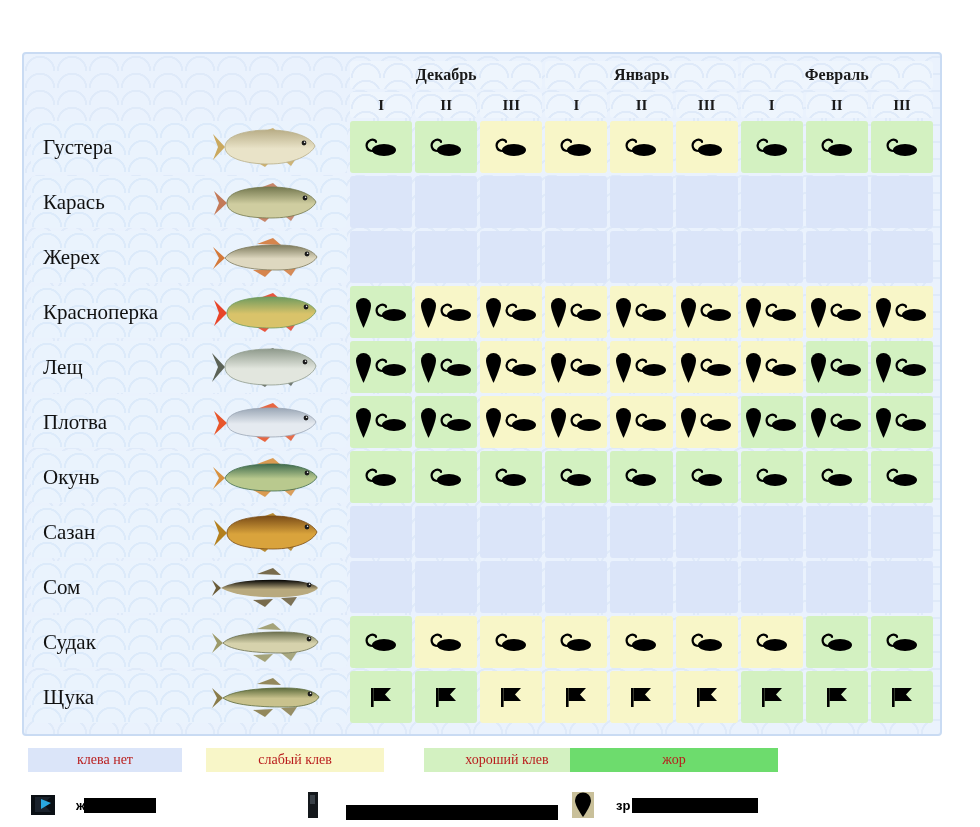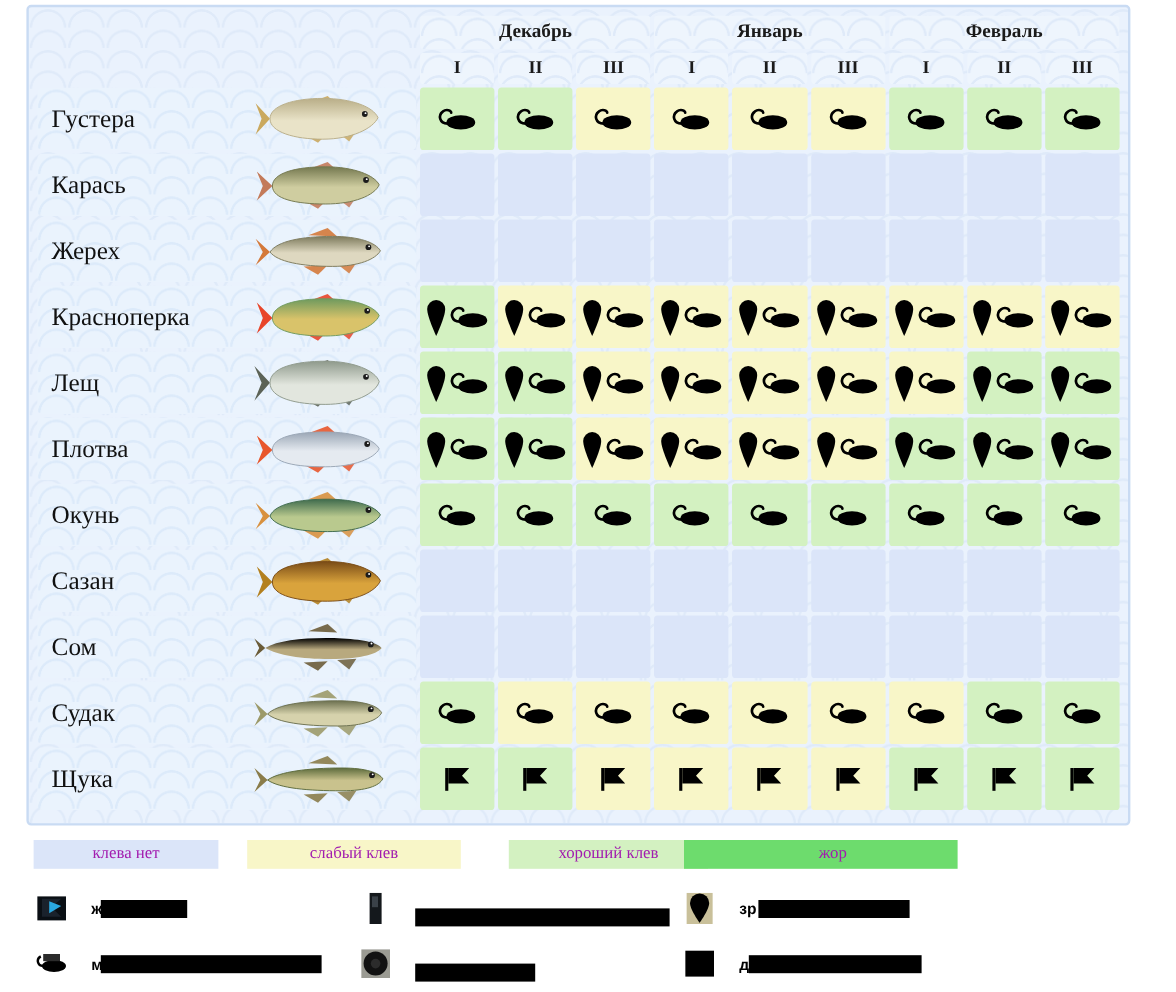--- a/index.html
+++ b/index.html
@@ -3,21 +3,21 @@
 <meta charset="utf-8">
 <style>
   html,body{margin:0;padding:0;}
   body{
     width:980px;height:827px;
     background:#ffffff;
     font-family:"Liberation Serif", serif;
     color:#111;
     overflow:hidden;
   }
-  .page{position:relative;width:980px;height:592px;}
+  .page{position:relative;width:980px;height:592px;margin-top:48px;}
 
   
   .calendar{
     position:absolute;left:22px;top:4px;width:920px;height:684px;
     background:
       radial-gradient(circle at 50% 100%, rgba(255,255,255,0) 13px, #dfeaf9 13.5px, #dfeaf9 15px, rgba(255,255,255,0) 15.5px) 0 0/32px 17px,
       #eaf2fd;
     border:2px solid #c9dbf3;
     border-radius:4px;
     box-sizing:border-box;
@@ -96,26 +96,26 @@
     gap:2px;height:100%;
   }
   .icons svg{display:block;}
 
   
   .legend-colors{
     position:absolute;left:24px;top:700px;width:940px;height:26px;
   }
   .lg-item{
     position:absolute;height:24px;line-height:24px;text-align:center;
-    font-size:14px;font-family:"Liberation Serif", serif;color:#a21caf;
+    font-size:14px;font-family:"Liberation Serif", serif;color:#b91c1c;
   }
   .lg-none{left:4px;width:154px;background:#dbe5f9;}
   .lg-weak{left:182px;width:178px;background:#f8f6c8;}
   .lg-good{left:400px;width:166px;background:#d3f1c1;}
-  .lg-zhor{left:546px;width:208px;background:#6ddc6d;padding-left:20px;}
+  .lg-zhor{left:546px;width:208px;background:#6ddc6d;}
 
   
   .legend-icons{
     position:absolute;left:22px;top:742px;width:940px;height:82px;
   }
   .li{position:absolute;display:flex;align-items:center;}
   .li .ic{width:26px;height:26px;flex:0 0 auto;display:flex;align-items:center;justify-content:center;}
   .li .tx{
     margin-left:20px;font-size:13px;font-family:"Liberation Sans", sans-serif;
     font-weight:bold;color:#000;position:relative;white-space:nowrap;

